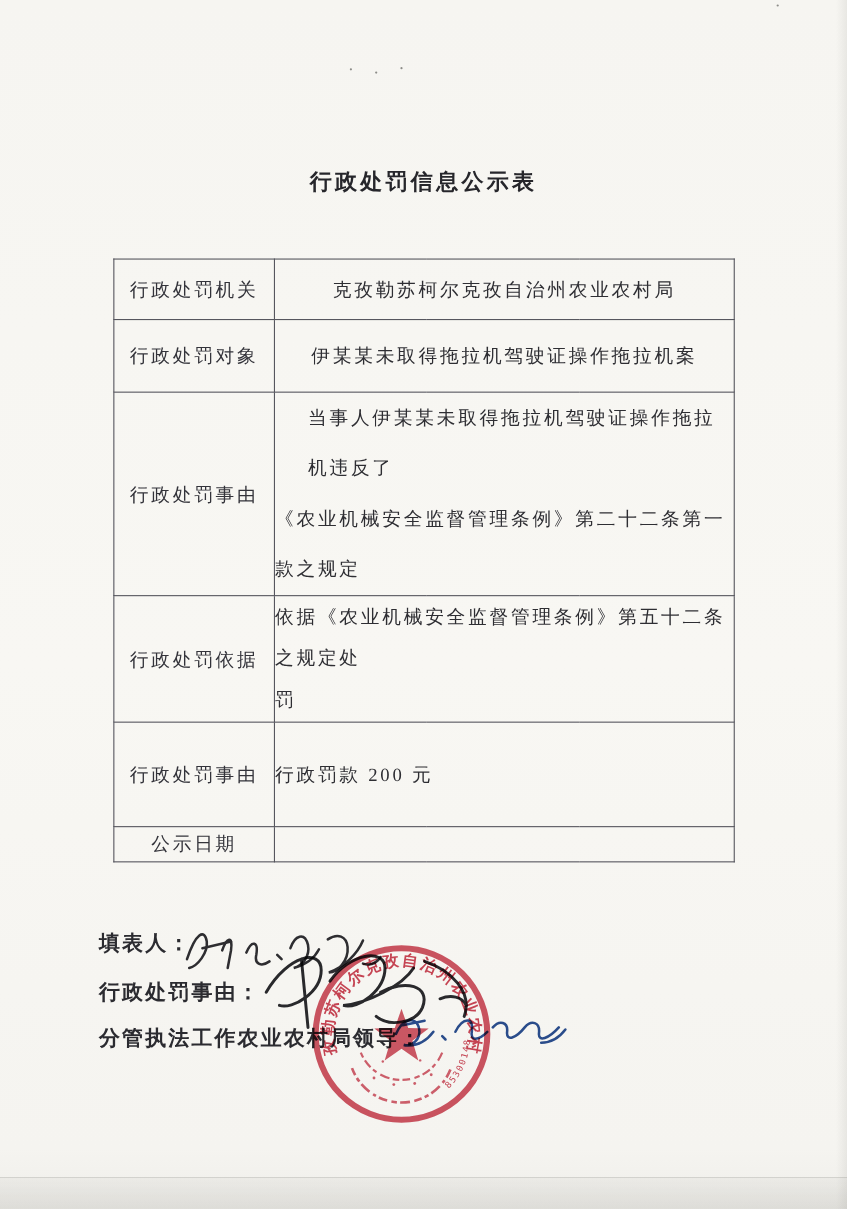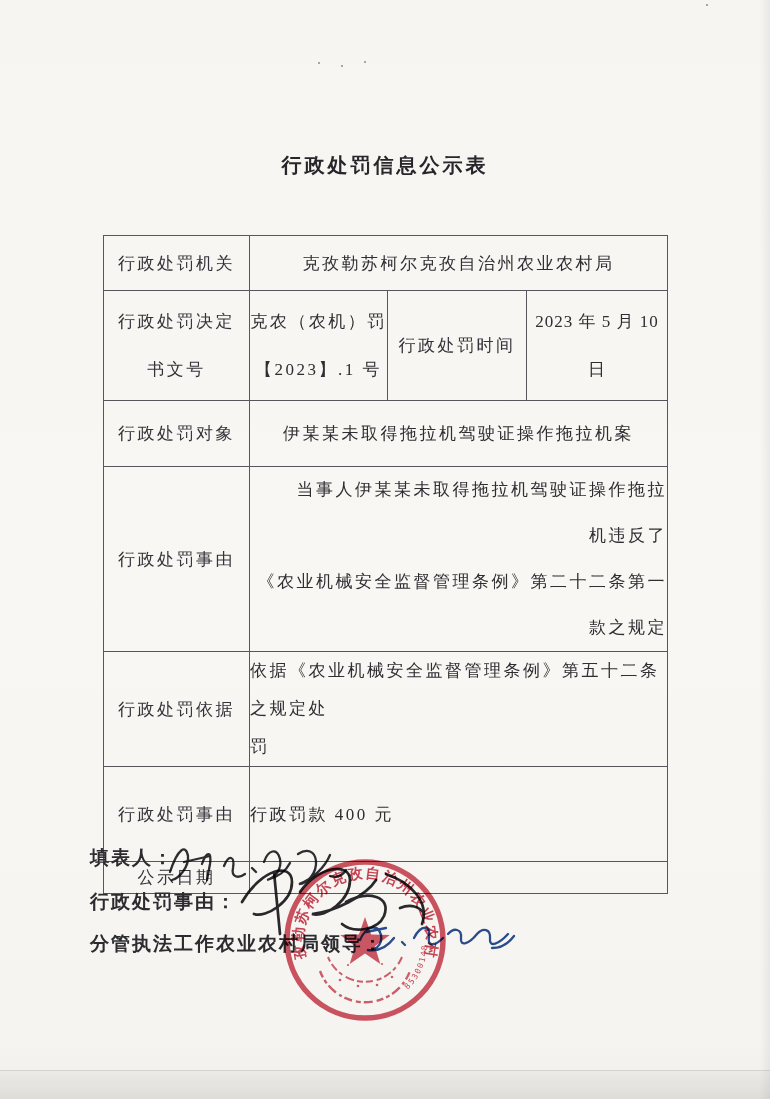--- a/index.html
+++ b/index.html
@@ -47,21 +47,21 @@
   tr.r2{height:110px;}
   tr.r3{height:66px;}
   tr.r4{height:143px;}
   tr.r5{height:102px;}
   tr.r6{height:95px;}
   tr.r7{height:32px;}
   .sp6{letter-spacing:6px;}
   .sp4{letter-spacing:4px;}
   .lh48 div{line-height:48px;}
   .reason-cell{padding:0 12px;}
-  .reason-cell .line{line-height:46px;letter-spacing:2.5px;text-align:right;}
+  .reason-cell .line{line-height:46px;letter-spacing:2.5px;}
   .reason-cell .line.indent{padding-left:30px;}
   .basis-cell{vertical-align:top;padding:20px 12px 0 12px;}
   .basis-cell .line{line-height:38px;letter-spacing:2.5px;}
   .content-cell{padding-left:12px;letter-spacing:2px;}
   .footer-label{
     position:absolute;left:90px;
     font-size:19px;font-weight:700;letter-spacing:2px;color:#2b2b30;
     white-space:nowrap;
   }
   .sig{position:absolute;pointer-events:none;mix-blend-mode:multiply;}
@@ -80,55 +80,41 @@
       <col style="width:146px">
         <col style="width:138px">
         <col style="width:139px">
         <col style="width:141px">
     </colgroup>
     <tbody>
       <tr class="r1">
         <td class="lbl">行政处罚机关</td>
         <td class="val-center sp6" colspan="3">克孜勒苏柯尔克孜自治州农业农村局</td>
       </tr>
-      <tr class="r2">
-        <td class="lbl lh48">
-          <div style="padding:0 14px;line-height:48px;">行政处罚决定书文号</div>
-        </td>
-        <td class="val-center lh48">
-          <div>克农（农机）罚</div>
-          <div>【2023】.1 号</div>
-        </td>
-        <td class="lbl">行政处罚时间</td>
-        <td class="val-center lh48" style="letter-spacing:1px;">
-          <div>2023 年 5 月 10</div>
-          <div>日</div>
-        </td>
-      </tr>
       <tr class="r3">
         <td class="lbl">行政处罚对象</td>
         <td class="val-center sp4" colspan="3">伊某某未取得拖拉机驾驶证操作拖拉机案</td>
       </tr>
       <tr class="r4">
         <td class="lbl">行政处罚事由</td>
         <td class="reason-cell" colspan="3">
           <div class="line indent">当事人伊某某未取得拖拉机驾驶证操作拖拉机违反了</div>
           <div class="line">《农业机械安全监督管理条例》第二十二条第一款之规定</div>
         </td>
       </tr>
       <tr class="r5">
         <td class="lbl">行政处罚依据</td>
         <td class="basis-cell" colspan="3">
           <div class="line">依据《农业机械安全监督管理条例》第五十二条之规定处</div>
           <div class="line">罚</div>
         </td>
       </tr>
       <tr class="r6">
         <td class="lbl">行政处罚事由</td>
-        <td class="content-cell" colspan="3">行政罚款 400 元</td>
+        <td class="content-cell" colspan="3">行政罚款 200 元</td>
       </tr>
       <tr class="r7">
         <td class="lbl">公示日期</td>
         <td colspan="3"></td>
       </tr>
     </tbody>
   </table>
 
   <div class="footer-label" style="top:845px;">填表人：</div>
   <div class="footer-label" style="top:889px;">行政处罚事由：</div>

